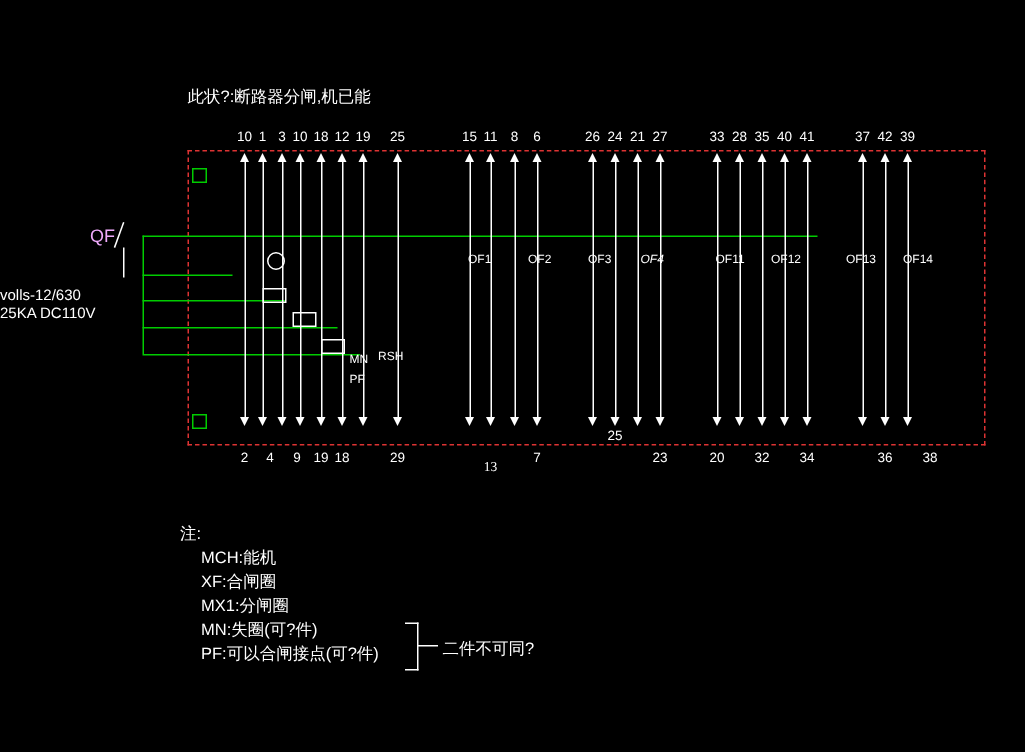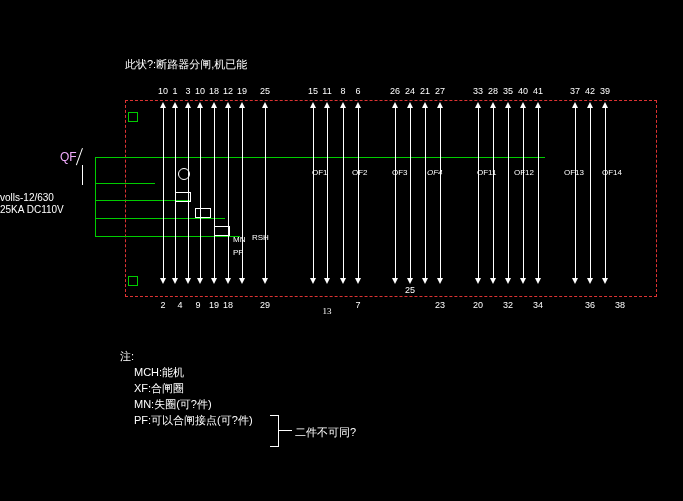--- a/index.html
+++ b/index.html
@@ -298,20 +298,21 @@
       <div class="contact-lbl" style="left: 477px; top: 168px;">OF11</div>
       <div class="contact-lbl" style="left: 514px; top: 168px;">OF12</div>
       <div class="contact-lbl" style="left: 564px; top: 168px;">OF13</div>
       <div class="contact-lbl" style="left: 602px; top: 168px;">OF14</div>
     </div>
 
   <div class="notes" style="left:120px; top:348px;">
     <div class="row">注:</div>
     <div class="row" style="padding-left:14px;">MCH:能机</div>
     <div class="row" style="padding-left:14px;">XF:合闸圈</div>
+    <div class="row" style="padding-left:14px;">MX1:分闸圈</div>
     <div class="row" style="padding-left:14px;">MN:失圈(可?件)</div>
     <div class="row" style="padding-left:14px;">PF:可以合闸接点(可?件)</div>
   </div>
   <div class="brace" style="left:270px; top:415px; height:30px;"></div>
   <div class="hline" style="left:278px; top:430px; width:14px;"></div>
   <div class="lbl" style="left:295px; top:425px; font-size:11px;">二件不可同?</div>
 
 </div>
 
 </body></html>

